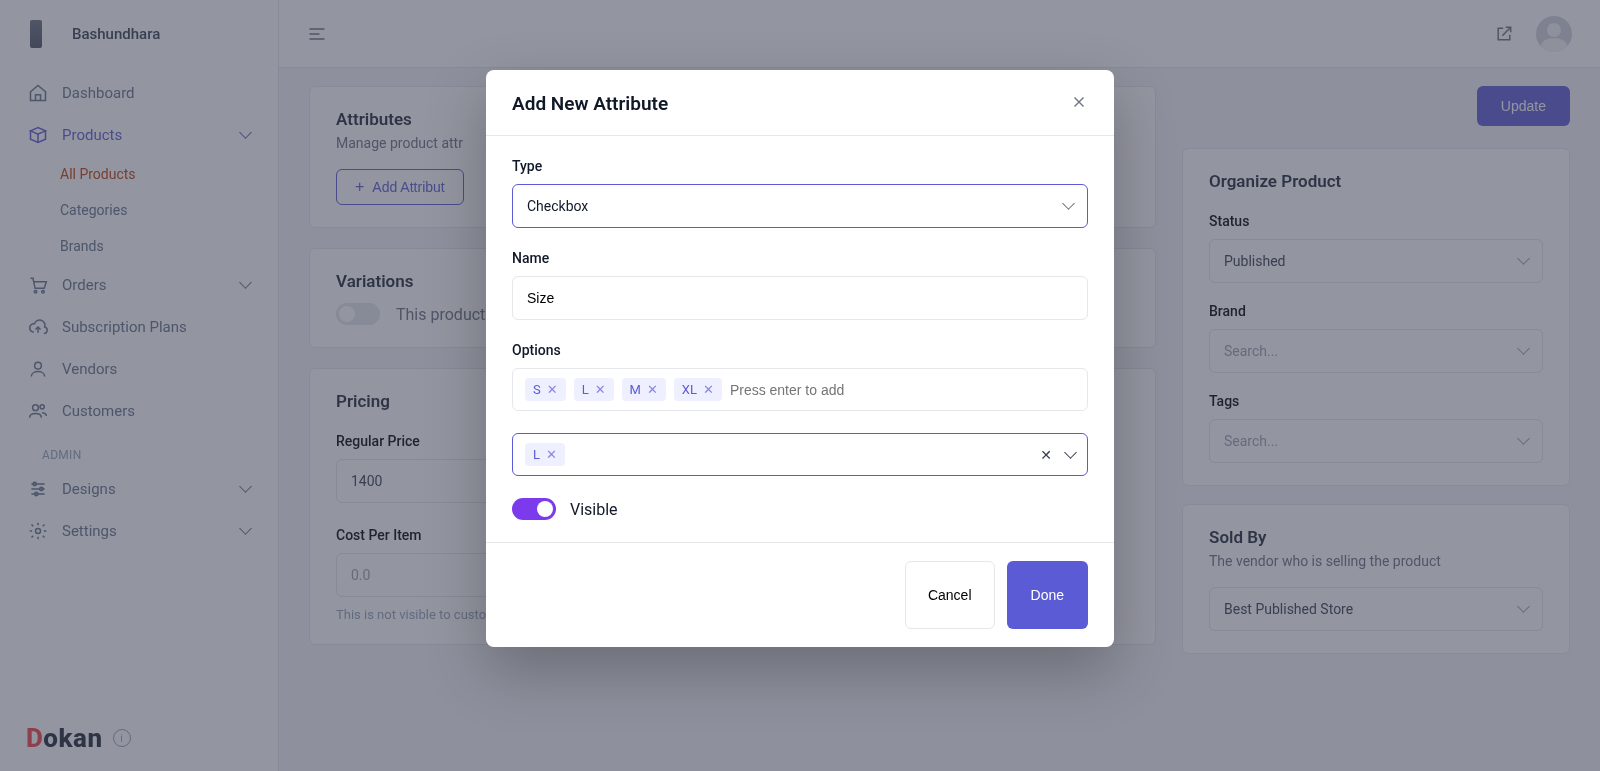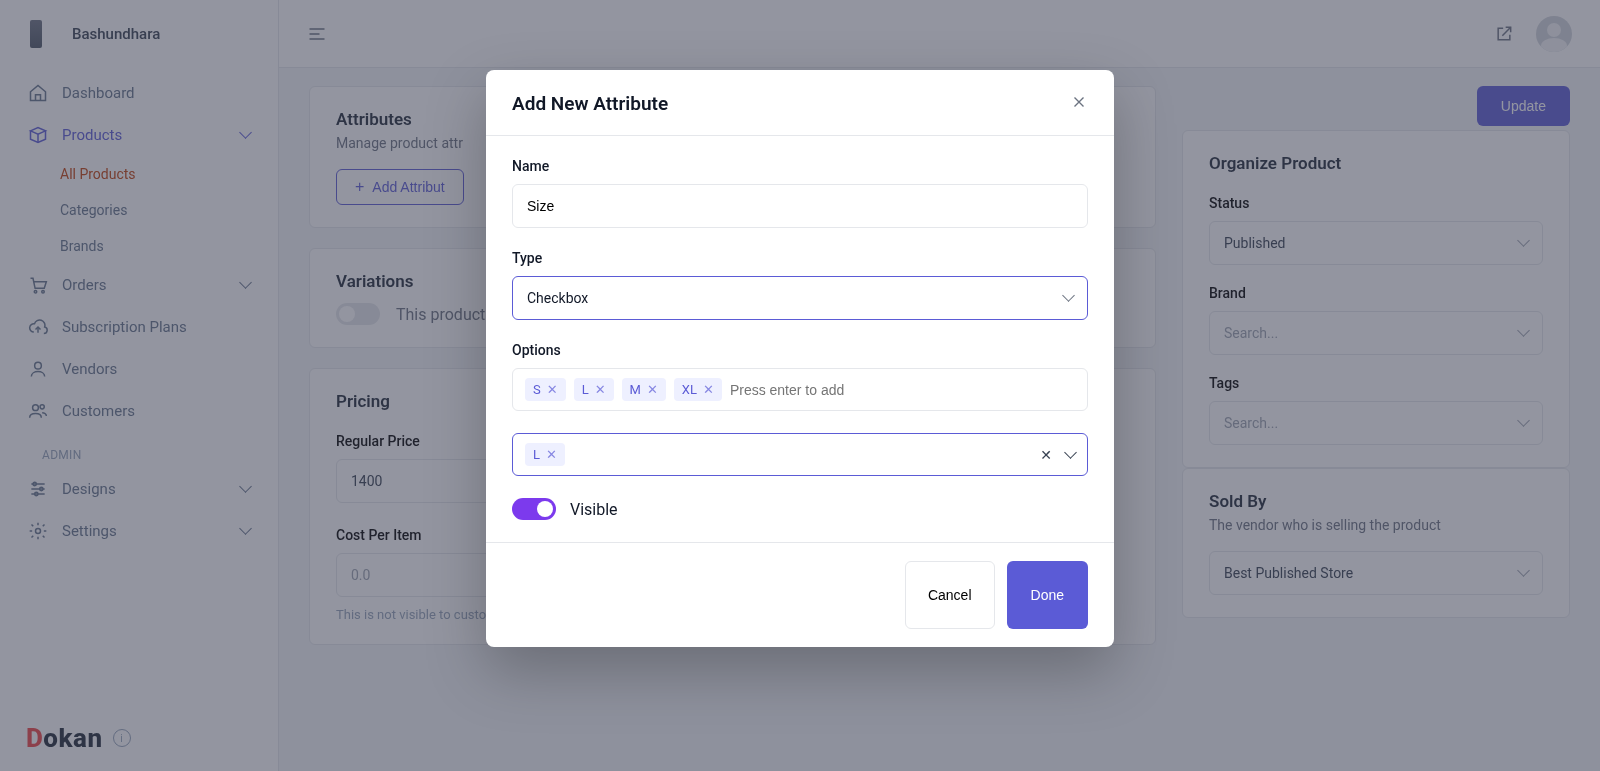--- a/index.html
+++ b/index.html
@@ -34,21 +34,21 @@
   .icon svg { width:20px; height:20px; stroke:currentColor; fill:none; stroke-width:1.8; }
   
   .main { flex:1; display:flex; flex-direction:column; }
   .topbar { height:68px; background:#fff; border-bottom:1px solid #e5e7eb; display:flex; align-items:center; padding:0 28px; }
   .topbar-right { margin-left:auto; display:flex; align-items:center; gap:22px; }
   .avatar { width:36px; height:36px; background:#d1d5db; border-radius:50%; position:relative; overflow:hidden;}
   .avatar::before{ content:""; position:absolute; width:14px; height:14px; background:#f3f4f6; border-radius:50%; top:7px; left:11px;}
   .avatar::after{ content:""; position:absolute; width:26px; height:16px; background:#f3f4f6; border-radius:50% 50% 0 0; top:22px; left:5px;}
   .content { flex:1; display:flex; gap:26px; padding:18px 30px; }
   .left-col { flex:1; display:flex; flex-direction:column; gap:20px; }
-  .right-col { width:388px; display:flex; flex-direction:column; }
+  .right-col { width:388px; display:flex; flex-direction:column; gap:18px; }
   .update-row { display:flex; justify-content:flex-end; margin-bottom:4px;}
   .btn-primary { background:#5b5bd6; color:#fff; border:none; padding:12px 24px; border-radius:6px; font-size:14px; cursor:pointer;}
   .card { background:#fff; border:1px solid #e5e7eb; border-radius:6px; padding:22px 26px; }
   .card h3 { font-size:17px; font-weight:600; color:#1f2937; margin-bottom:6px;}
   .card .sub { font-size:14px; color:#6b7280; margin-bottom:18px;}
   .btn-outline { display:inline-flex; align-items:center; gap:8px; border:1px solid #5b5bd6; color:#5b5bd6; background:#fff; padding:9px 18px; border-radius:6px; font-size:14px; cursor:pointer;}
   .plus-ic::before{ content:"+"; font-size:16px; line-height:1;}
   .toggle-off { width:44px; height:22px; background:#e5e7eb; border-radius:11px; position:relative;}
   .toggle-off::after { content:""; position:absolute; width:16px; height:16px; background:#fff; border-radius:50%; top:3px; left:3px;}
   .row { display:flex; align-items:center; gap:16px;}
@@ -296,31 +296,31 @@
 <div class="overlay">
   <div class="modal">
     <div class="modal-head">
       <h2>Add New Attribute</h2>
       <span class="close-x"><svg viewBox="0 0 24 24">
             <path d="M6 6l12 12M18 6 6 18"></path>
           </svg></span>
     </div>
     <div class="modal-body">
       <div class="frm-group">
-        <label>Name</label>
-        <input class="txt-input" value="Size" style="">
-      </div>
-      <div class="frm-group">
         <label>Type</label>
         <div class="txt-input accent select-box">
           <span>Checkbox</span>
           <span class="chev" style="color:#6b7280;"></span>
         </div>
       </div>
       <div class="frm-group">
+        <label>Name</label>
+        <input class="txt-input" value="Size" style="">
+      </div>
+      <div class="frm-group">
         <label>Options</label>
         <div class="chips-box">
           <span class="chip">
               <span>S</span>
               <span class="chip-x">✕</span>
             </span>
           <span class="chip">
               <span>L</span>
               <span class="chip-x">✕</span>
             </span>

